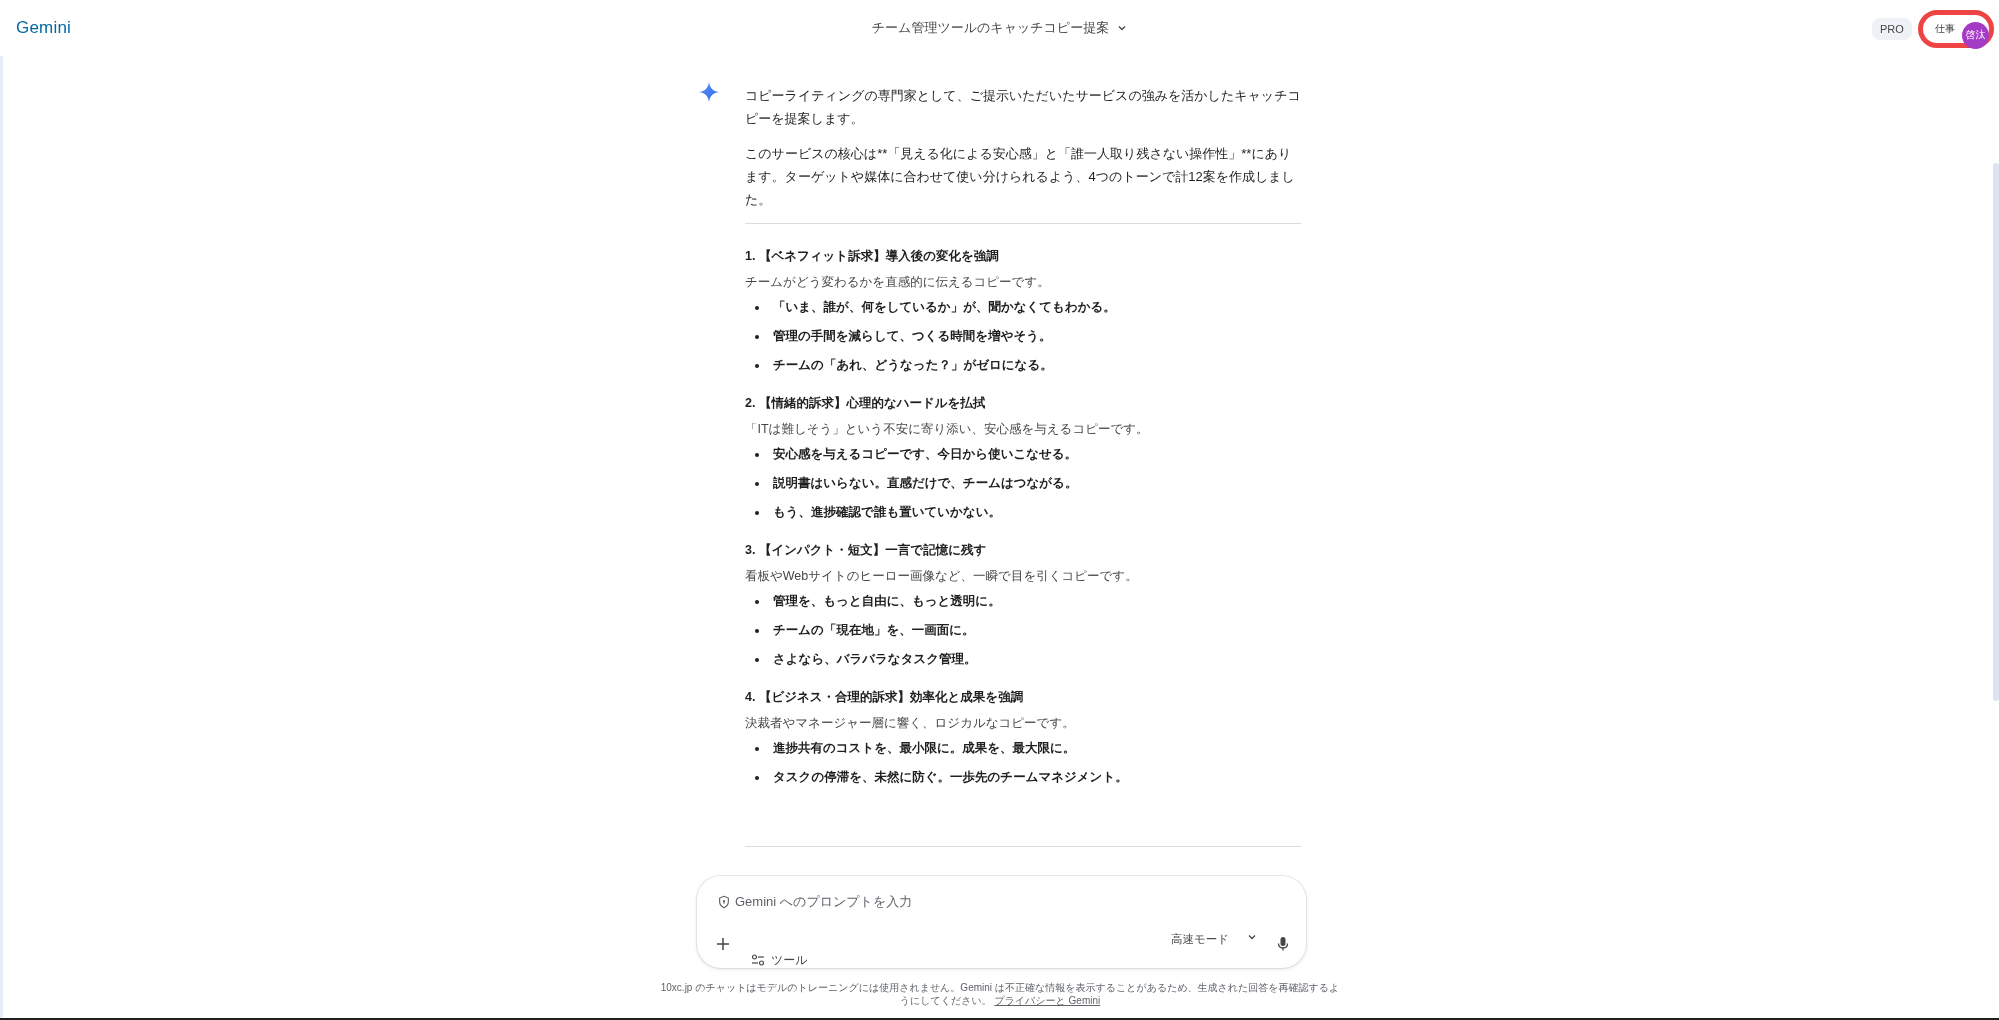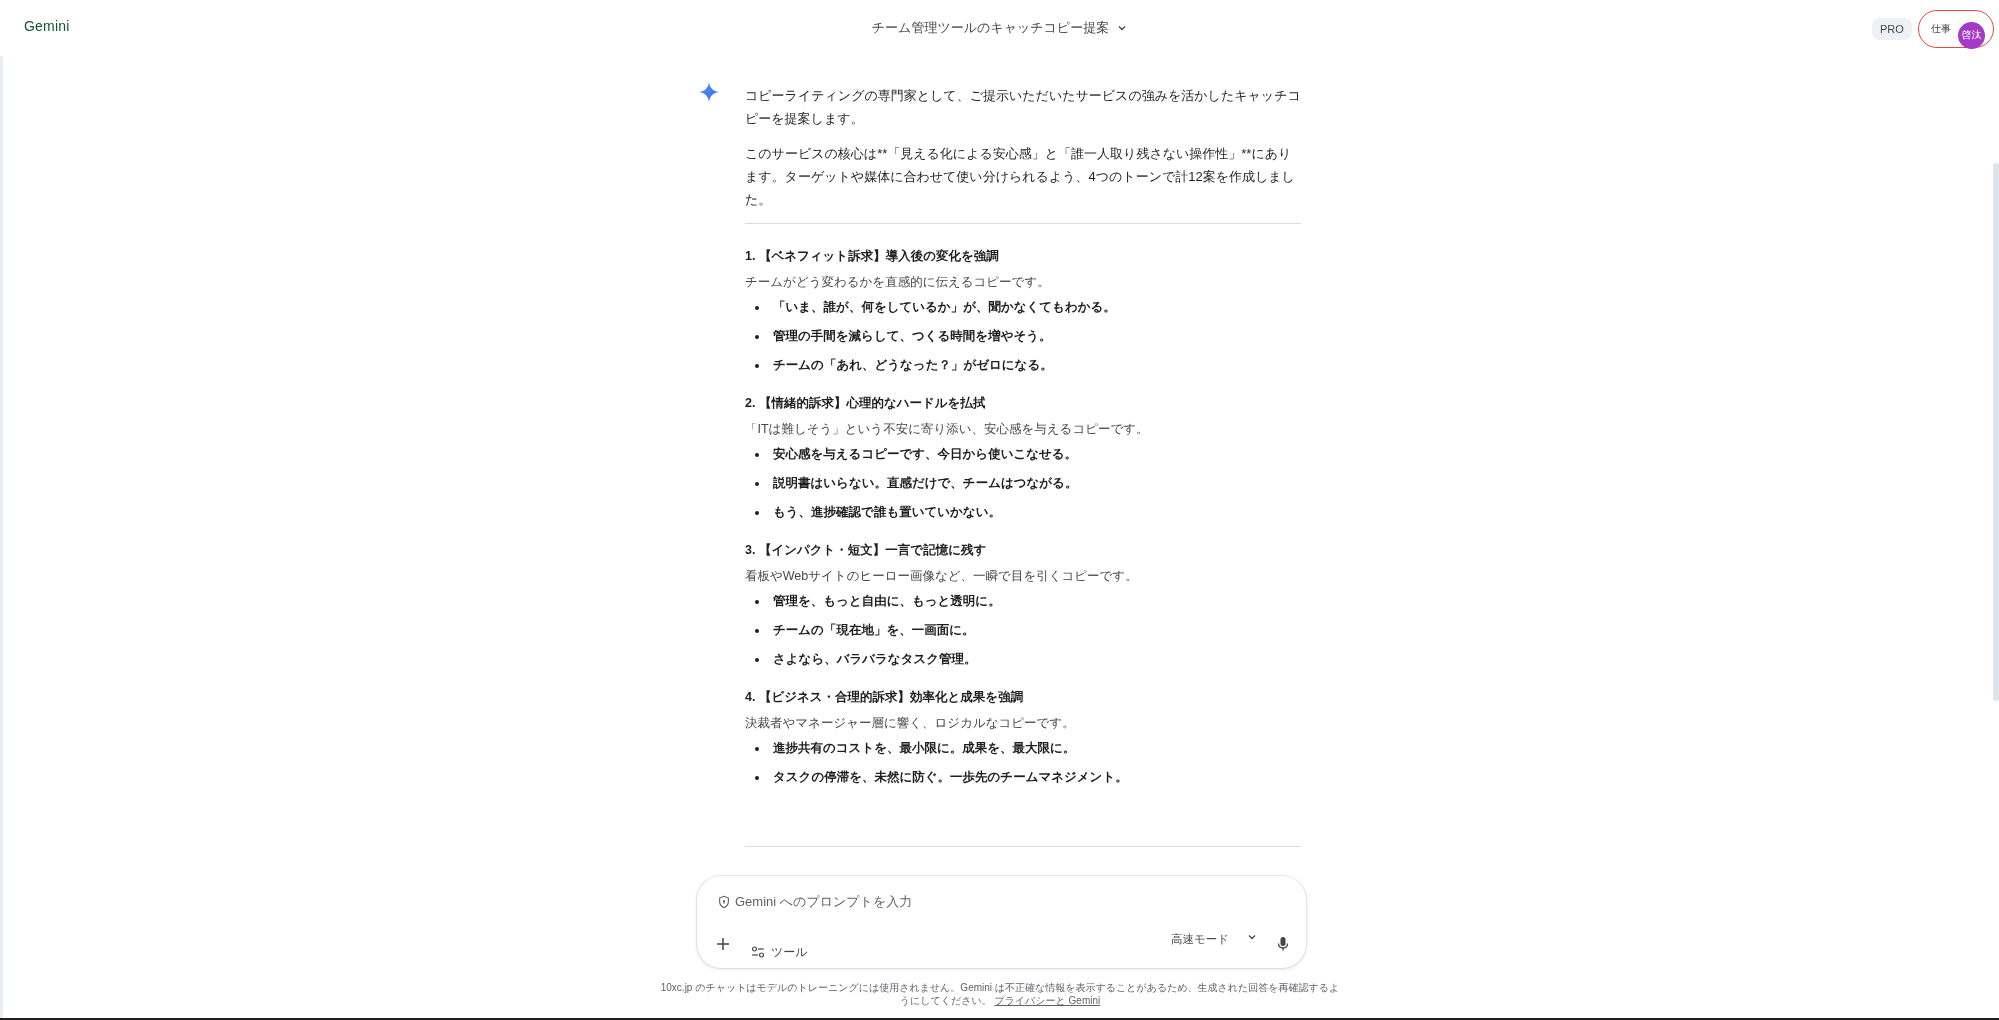--- a/index.html
+++ b/index.html
@@ -4,26 +4,26 @@
   <style>
     * { box-sizing: border-box; margin: 0; padding: 0; }
     html, body { width: 1999px; height: 1020px; overflow: hidden; background: #ffffff; }
     body { font-family: "Liberation Sans", "DejaVu Sans", sans-serif; color: #1f1f1f; position: relative; }
 
     .left-edge { position: absolute; left: 0; top: 0; width: 3px; height: 1020px; background: #e8eef7; }
     .bottom-edge { position: absolute; left: 0; bottom: 0; width: 1999px; height: 2px; background: #1f1f1f; }
 
     
     .topbar { position: absolute; left: 0; top: 0; width: 1999px; height: 56px; background: #fff; }
-    .brand { position: absolute; left: 24px; top: 18px; font-size: 14px; color: #14532d; letter-spacing: 0.2px; }
+    .brand { position: absolute; left: 16px; top: 18px; font-size: 17px; color: #0369a1; letter-spacing: 0.2px; }
     .conv-title { position: absolute; left: 0; right: 0; top: 19px; text-align: center; font-size: 13px; color: #444746; }
     .conv-title .inner { display: inline-flex; align-items: center; gap: 8px; cursor: pointer; }
     .conv-title svg { width: 10px; height: 10px; }
     .pro-badge { position: absolute; left: 1872px; top: 18px; height: 22px; padding: 0 8px; background: #eef1f6; color: #444746; font-size: 11px; line-height: 22px; border-radius: 8px; }
-    .account-chip { position: absolute; left: 1918px; top: 10px; width: 76px; height: 38px; border: 1px solid #ef4444; border-radius: 20px; display: flex; align-items: center; padding-left: 12px; gap: 7px; }
+    .account-chip { position: absolute; left: 1918px; top: 10px; width: 76px; height: 38px; border: 5px solid #ef4444; border-radius: 20px; display: flex; align-items: center; padding-left: 12px; gap: 7px; }
     .account-chip .label { font-size: 10px; color: #444746; }
     .avatar { width: 27px; height: 27px; border-radius: 50%; background: #a33bc6; color: #fff; font-size: 10px; display: flex; align-items: center; justify-content: center; margin-top: 12px; }
 
     
     .sparkle { position: absolute; left: 698px; top: 81px; width: 22px; height: 22px; }
     .content { position: absolute; left: 745px; top: 84px; width: 556px; font-size: 13px; line-height: 23px; color: #1f1f1f; }
     .content p { margin-bottom: 12px; }
     .divider { height: 1px; background: #dadce0; margin: 10px 0 22px 0; }
     .section { margin-bottom: 18px; }
     .section h3 { font-size: 12.5px; font-weight: bold; line-height: 20px; margin-bottom: 6px; }
@@ -33,21 +33,21 @@
     .section li::before { content: ""; position: absolute; left: 10px; top: 9px; width: 4px; height: 4px; border-radius: 50%; background: #1f1f1f; }
     .divider2 { position: absolute; left: 745px; top: 846px; width: 556px; height: 1px; background: #dadce0; }
 
     
     .composer { position: absolute; left: 697px; top: 876px; width: 609px; height: 92px; background: #fff; border-radius: 24px; box-shadow: 0 1px 4px rgba(0,0,0,0.12), 0 0 0 1px #eceef1; }
     .prompt-row { position: absolute; left: 20px; top: 18px; display: flex; align-items: center; gap: 4px; color: #5f6368; font-size: 13px; }
     .prompt-row svg { width: 14px; height: 14px; }
     .prompt-input { border: none; outline: none; font-size: 13px; color: #5f6368; width: 500px; background: transparent; font-family: "Liberation Sans", "DejaVu Sans", sans-serif; }
     .prompt-input::placeholder { color: #5f6368; }
     .plus-btn { position: absolute; left: 14px; top: 56px; width: 24px; height: 24px; display: flex; align-items: center; justify-content: center; cursor: pointer; }
-    .tools-btn { position: absolute; left: 54px; top: 64px; height: 24px; display: flex; align-items: center; gap: 6px; font-size: 12px; color: #444746; cursor: pointer; }
+    .tools-btn { position: absolute; left: 54px; top: 72px; height: 24px; display: flex; align-items: center; gap: 6px; font-size: 12px; color: #444746; cursor: pointer; }
     .mode-btn { position: absolute; left: 474px; top: 56px; height: 24px; display: flex; gap: 18px; font-size: 11.5px; color: #444746; cursor: pointer; }
     .mic-btn { position: absolute; left: 574px; top: 56px; width: 24px; height: 24px; display: flex; align-items: center; justify-content: center; cursor: pointer; }
 
     .disclaimer { position: absolute; left: 660px; top: 981px; width: 680px; text-align: center; font-size: 10px; line-height: 13px; color: #5f6368; }
     .disclaimer a { color: #5f6368; text-decoration: underline; cursor: pointer; }
     .scrollbar-thumb { position: absolute; left: 1993px; top: 163px; width: 6px; height: 538px; background: #dde3ec; border-radius: 3px; }
   </style>
 </head>
 <body>
 

